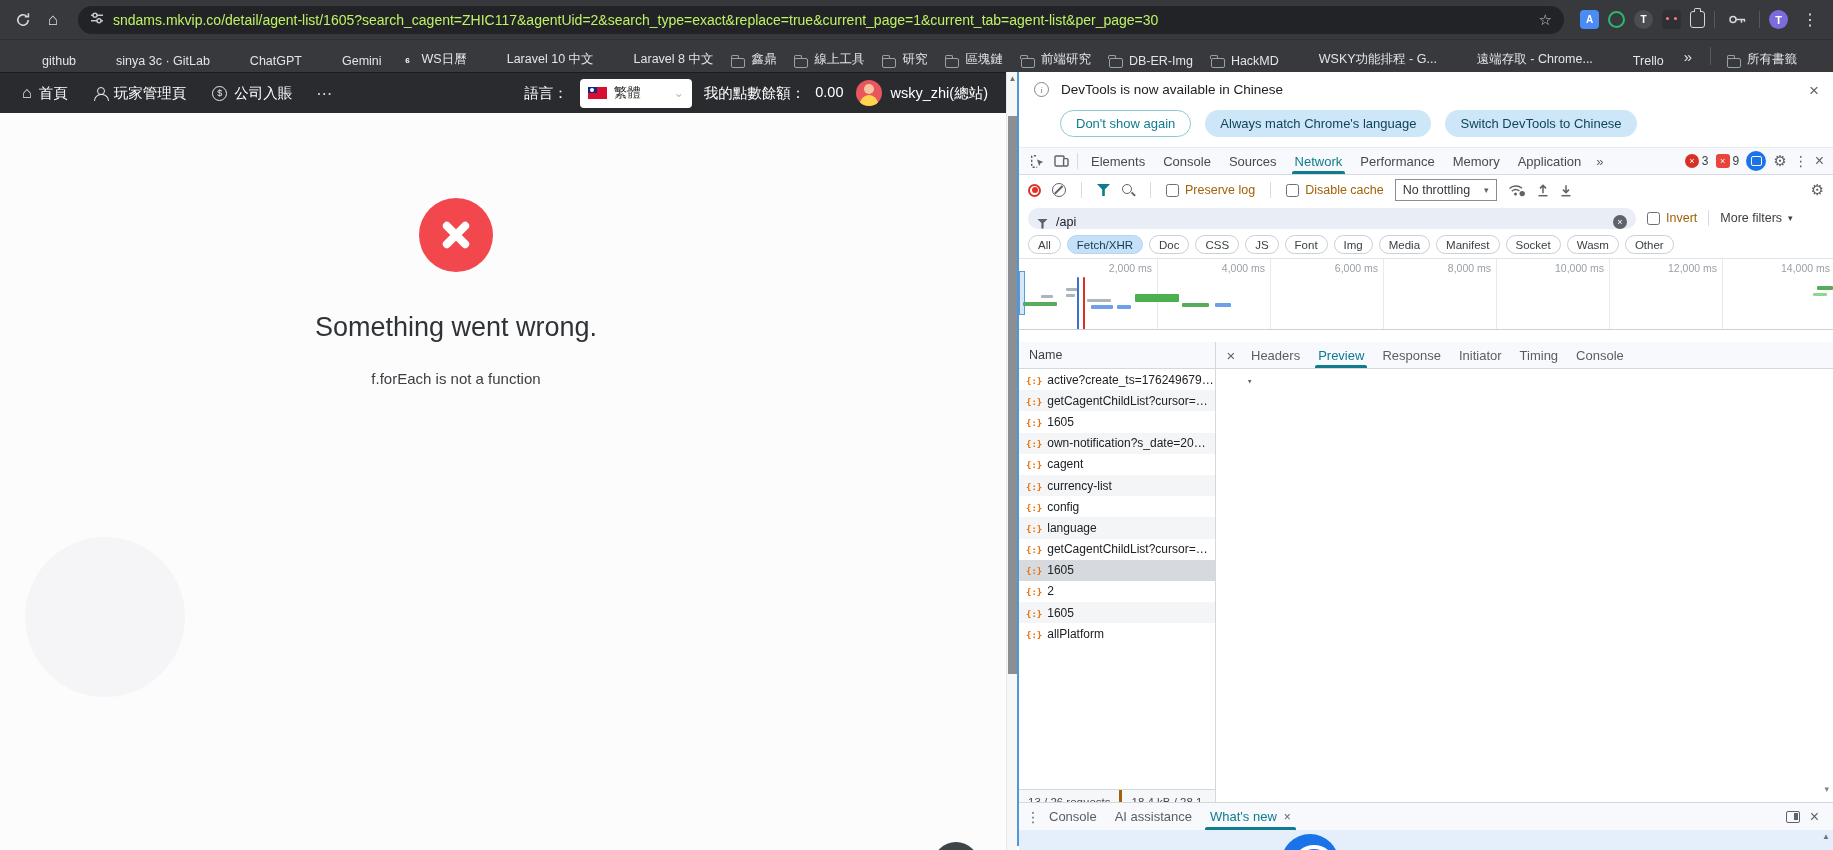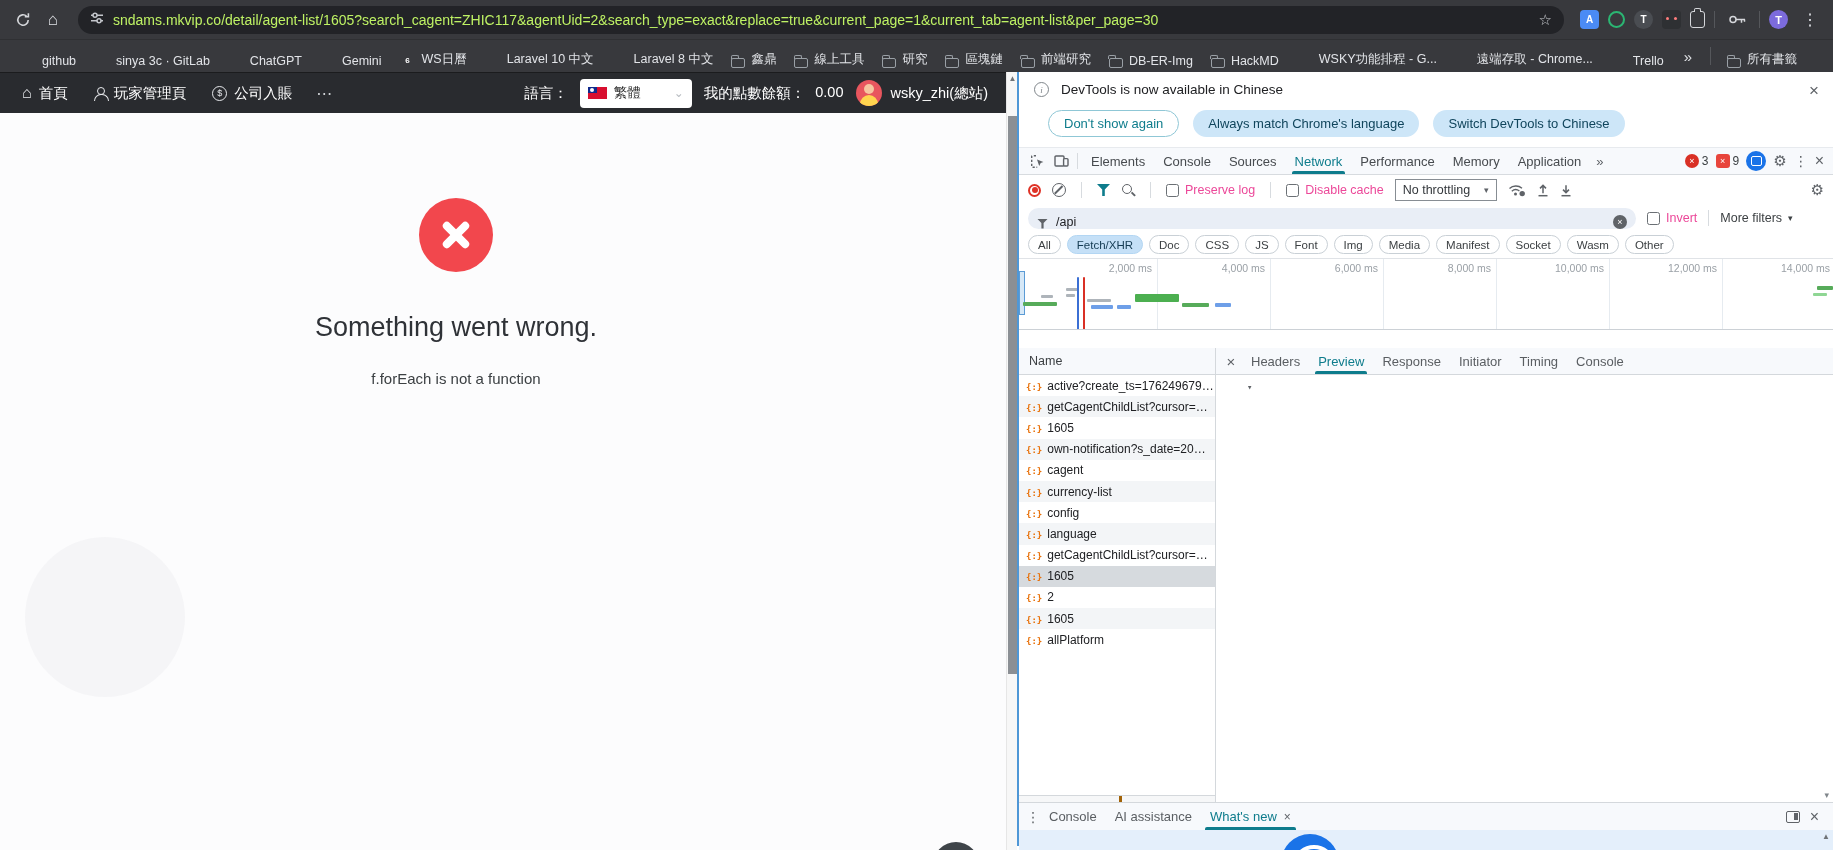--- a/index.html
+++ b/index.html
@@ -81,21 +81,21 @@
 .pg-thumb{position:absolute;left:1px;top:44px;width:9px;height:558px;background:#8b8f94}
 
 
 .devtools{position:absolute;left:1017px;top:72px;width:816px;height:774px;background:#fff;border-left:2px solid #4f97d6;font-size:13px;color:#202124}
 .dt-banner{position:absolute;left:0;top:0;right:0;height:76px;border-bottom:1px solid #e7eaee}
 .banner-row{display:flex;align-items:center;gap:12px;padding:10px 0 0 15px;font-size:13.5px;color:#202124}
 .info-ic{width:15px;height:15px;border:1.5px solid #80868b;border-radius:50%;display:flex;align-items:center;justify-content:center;font-size:9px;color:#80868b;font-family:"Liberation Serif",serif;font-style:italic;flex:none}
 .info-ic::before{content:"i"}
 .banner-x{position:absolute;right:14px;top:9px;color:#5f6368;font-size:17px}
 .banner-x::before{content:"×"}
-.banner-btns{position:absolute;left:29px;top:38px;display:flex;gap:14px}
+.banner-btns{position:absolute;left:41px;top:38px;display:flex;gap:14px}
 .b-btn{height:27px;border-radius:14px;padding:0 15px;font-size:13px;display:flex;align-items:center;background:#cde6f8;color:#10455c}
 .b-btn.ghost{border:1px solid #8fc7d6;color:#0e7c8c;background:#fff}
 
 .dt-tabbar{position:absolute;left:0;top:76px;right:0;height:27px;background:#f7f9fc;border-bottom:1px solid #d7dbdf;display:flex;align-items:center;padding-left:6px}
 .mini-ic{width:24px;height:22px;display:flex;align-items:center;justify-content:center;flex:none}
 .tb-div{width:1px;height:16px;background:#d7dbdf;margin:0 4px}
 .dt-tabs{display:flex;height:100%}
 .dt-tab{padding:0 9px;font-size:13px;color:#474b4f;height:100%;display:flex;align-items:center;position:relative}
 .dt-tab.active span{color:#0e7c8c}
 .dt-tab.active::after{content:"";position:absolute;left:6px;right:6px;bottom:0;height:3px;background:#0e7c8c;border-radius:2px 2px 0 0}
@@ -119,21 +119,21 @@
 .dt-nettoolbar{position:absolute;left:0;top:103px;right:0;height:30px;display:flex;align-items:center;padding:0 9px;gap:11px}
 .rec-ic{width:13px;height:13px;border:2px solid #df3226;border-radius:50%;position:relative;flex:none}
 .rec-ic::after{content:"";position:absolute;left:1.5px;top:1.5px;width:6px;height:6px;border-radius:50%;background:#df3226}
 .clear-ic{width:14px;height:14px;border:1.6px solid #5f6368;border-radius:50%;position:relative;flex:none}
 .clear-ic::after{content:"";position:absolute;left:0;top:4.8px;width:11px;height:1.6px;background:#5f6368;transform:rotate(-45deg)}
 .funnel-ic{width:13px;height:12px;background:#0e7c8c;clip-path:polygon(0 0,100% 0,60% 46%,60% 100%,40% 100%,40% 46%);position:relative;flex:none}
 .srch-ic{width:14px;height:14px;position:relative;flex:none}
 .srch-ic::before{content:"";position:absolute;left:1px;top:1px;width:8px;height:8px;border:1.6px solid #5f6368;border-radius:50%}
 .srch-ic::after{content:"";position:absolute;left:9.5px;top:9.5px;width:4.5px;height:1.7px;background:#5f6368;transform:rotate(45deg)}
 .cb{width:13px;height:13px;border:1.5px solid #6b7075;border-radius:2.5px;flex:none}
-.cb-row{display:flex;align-items:center;gap:6px;font-size:12.5px;color:#ec4899}
+.cb-row{display:flex;align-items:center;gap:6px;font-size:12.5px;color:#a16207}
 .throttle{height:22px;border:1px solid #878d93;border-radius:0;display:flex;align-items:center;gap:14px;padding:0 7px;font-size:12.5px;color:#33373b}
 .sel-caret{color:#5f6368;font-size:9px}
 .sel-caret::before{content:"▾"}
 .svg-ic{display:flex;align-items:center;flex:none}
 .nt-gear{margin-left:auto}
 
 .dt-filterrow{position:absolute;left:0;top:133px;right:0;height:26px;display:flex;align-items:center;padding:0 9px;gap:11px}
 .filter-pill{width:608px;height:21px;background:#e9eef6;border-radius:11px;display:flex;align-items:flex-end;padding:0 9px;gap:8px;flex:none}
 .funnel-sm{width:11px;height:10px;background:#5f6368;clip-path:polygon(0 0,100% 0,60% 46%,60% 100%,40% 100%,40% 46%);flex:none}
 .filter-val{font-size:12.5px;color:#202124;flex:1}
@@ -147,21 +147,21 @@
 .dt-chips{position:absolute;left:0;top:159px;right:0;height:28px;display:flex;align-items:center;gap:6px;padding:0 9px;border-bottom:1px solid #e0e3e7}
 .chip{height:19px;padding:0 9px;border:1px solid #c9d0d6;border-radius:10px;font-size:11.5px;color:#3c4043;display:flex;align-items:center;background:#fff;flex:none}
 .chip.active{background:#c5e0f7;border-color:#b3d6f3;color:#143b53}
 
 .dt-timeline{position:absolute;left:0;top:187px;right:0;height:71px;border-bottom:1px solid #ccd1d6;overflow:hidden}
 .tl-cells{position:absolute;left:26px;top:0;bottom:0;display:flex}
 .tl-cell{width:113px;border-right:1px solid #e6ebf0;font-size:10.5px;color:#9aa0a6;text-align:right;padding:3px 5px 0 0;flex:none}
 .tl-handle{position:absolute;left:0;top:12px;width:6px;height:44px;background:#d6e8f7;border:1px solid #5b9bd5}
 .bar{position:absolute;border-radius:1px}
 
-.dt-body{position:absolute;left:0;top:276px;width:100%;height:472px}
+.dt-body{position:absolute;left:0;top:270px;width:100%;height:472px}
 .req-col{position:absolute;left:0;top:0;width:197px;height:100%;border-right:1px solid #d4d8dc}
 .req-header{height:27px;background:#f7f9fc;border-bottom:1px solid #d4d8dc;font-size:12.5px;color:#3c4043;display:flex;align-items:center;padding:0 10px}
 .req-rows{position:absolute;top:27px;left:0;right:0;bottom:25px;overflow:hidden}
 .req-row{height:21.2px;display:flex;align-items:center;gap:5px;padding:0 7px;font-size:12px;color:#202124;white-space:nowrap;overflow:hidden}
 .req-rows div:nth-of-type(even){background:#f3f5f7}
 .req-row.selected{background:#d6dade !important}
 .xhr-ic{flex:none}
 .xhr-ic::before{content:"{:}";font-family:"DejaVu Sans Mono",monospace;font-size:9px;color:#e8710a;font-weight:bold}
 .req-summary{position:absolute;bottom:0;height:25px;left:0;right:0;border-top:1px solid #d4d8dc;background:#f6f7f8;display:flex;align-items:center;font-size:11.5px;color:#46494d;white-space:nowrap;overflow:hidden}
 .sum-cell{padding:0 9px;height:100%;display:flex;align-items:center;flex:none}

